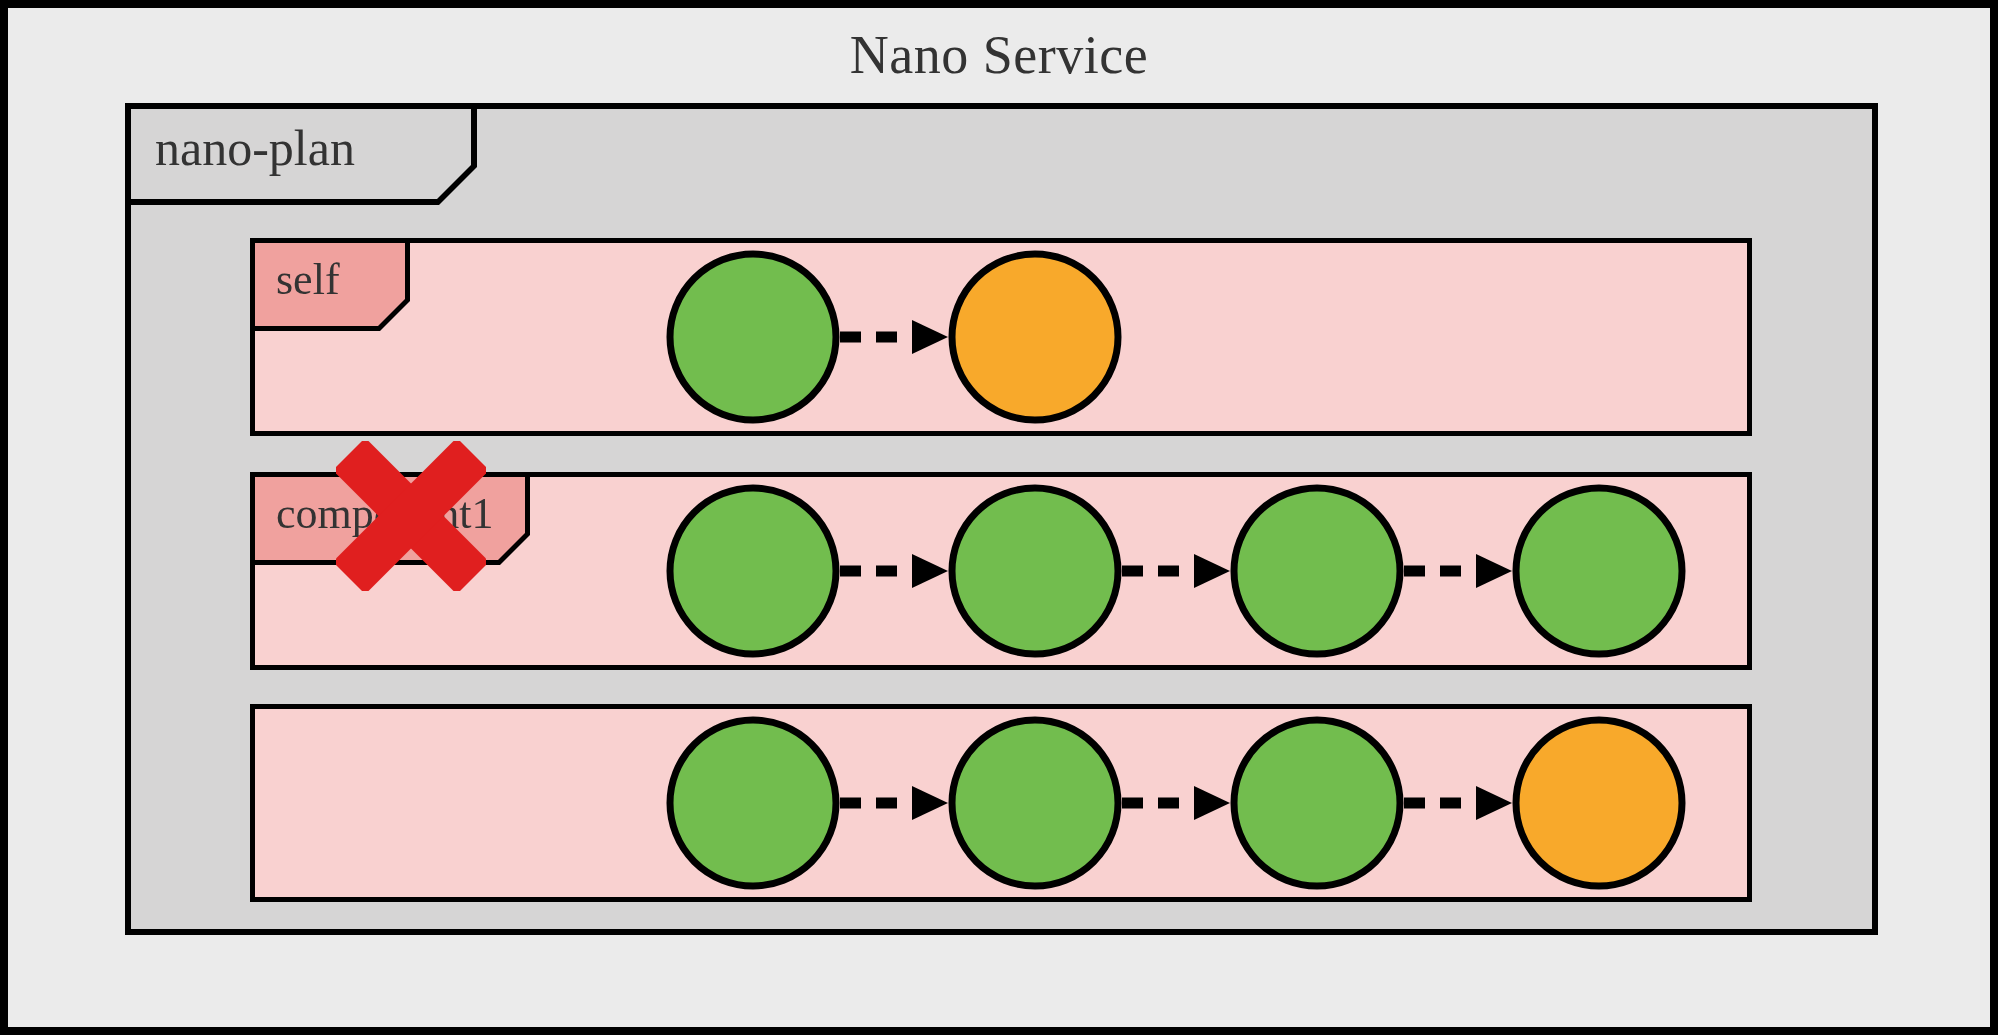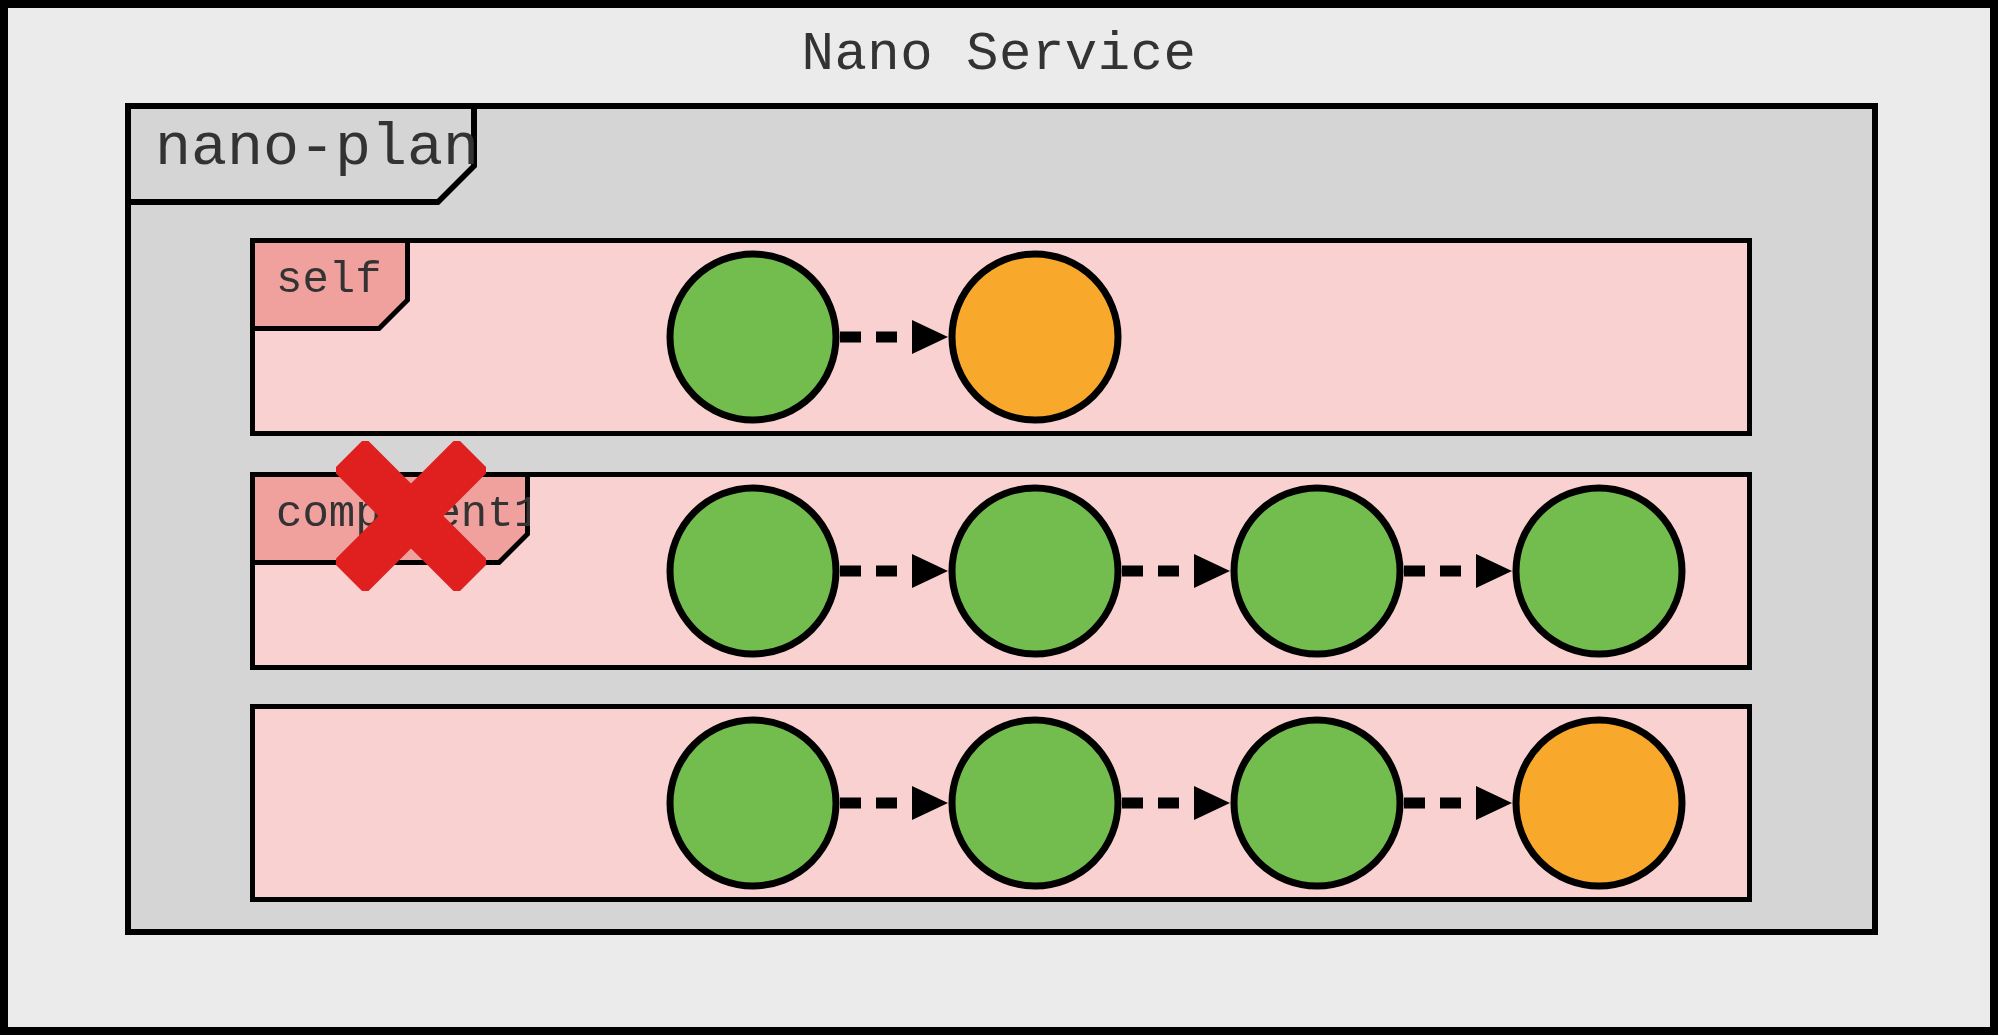--- a/index.html
+++ b/index.html
@@ -4,39 +4,39 @@
 <style>
   :root{
     --canvas_fill:#ebebeb; --plan_fill:#d6d5d5; --row_fill:#f9d1d0;
     --tab_fill:#f0a19e; --green:#72bd4e; --orange:#f8a92b;
     --cross:#e01f1f; --outline:#000000; --text:#333333;
   }
   html,body{margin:0;padding:0;background:#fff;}
   .stage{
     position:relative; width:1998px; height:1035px; box-sizing:border-box;
     border:8px solid var(--outline); background:var(--canvas_fill);
-    font-family:Liberation Mono, monospace; overflow:hidden;padding-left:8px;
+    font-family:Liberation Serif, serif; overflow:hidden;padding-left:8px;
   }
   .title{
     position:absolute; top:16px; left:0; width:100%; text-align:center;
     font-size:54px; color:var(--text); letter-spacing:0.5px;
   }
   .plan{
     position:absolute; left:117px; top:95px; width:1753px; height:832px;
     box-sizing:border-box; border:6px solid var(--outline); background:var(--plan_fill);
   }
   
   .tab{position:absolute; background:var(--outline);}
   .tab .tab-fill{position:absolute; background:var(--tab_fill);}
   .plan-tab{ left:-6px; top:-6px; width:352px; height:102px;
     clip-path:polygon(0 0,100% 0,100% calc(100% - 38px),calc(100% - 38px) 100%,0 100%);}
   .plan-tab .tab-fill{ inset:6px;
     clip-path:polygon(0 0,100% 0,100% calc(100% - 34px),calc(100% - 34px) 100%,0 100%);
     background:var(--plan_fill);}
-  .plan-tab .tab-label{ font-size:60px; line-height:90px; padding-left:30px;}
+  .plan-tab .tab-label{ font-size:50px; line-height:90px; padding-left:30px;}
   .tab-label{ position:absolute; left:0; top:0; width:100%; height:100%;
     color:var(--text); white-space:nowrap; }
   .svc-row{
     position:absolute; left:119px; width:1502px; height:198px; box-sizing:border-box;
     border:5px solid var(--outline); background:var(--row_fill);
   }
   .row-0{top:129px;} .row-1{top:363px;} .row-2{top:595px;}
   .row-tab{ left:-5px; top:-5px; height:93px;
     clip-path:polygon(0 0,100% 0,100% calc(100% - 30px),calc(100% - 30px) 100%,0 100%);}
   .row-tab .tab-fill{ inset:5px;

